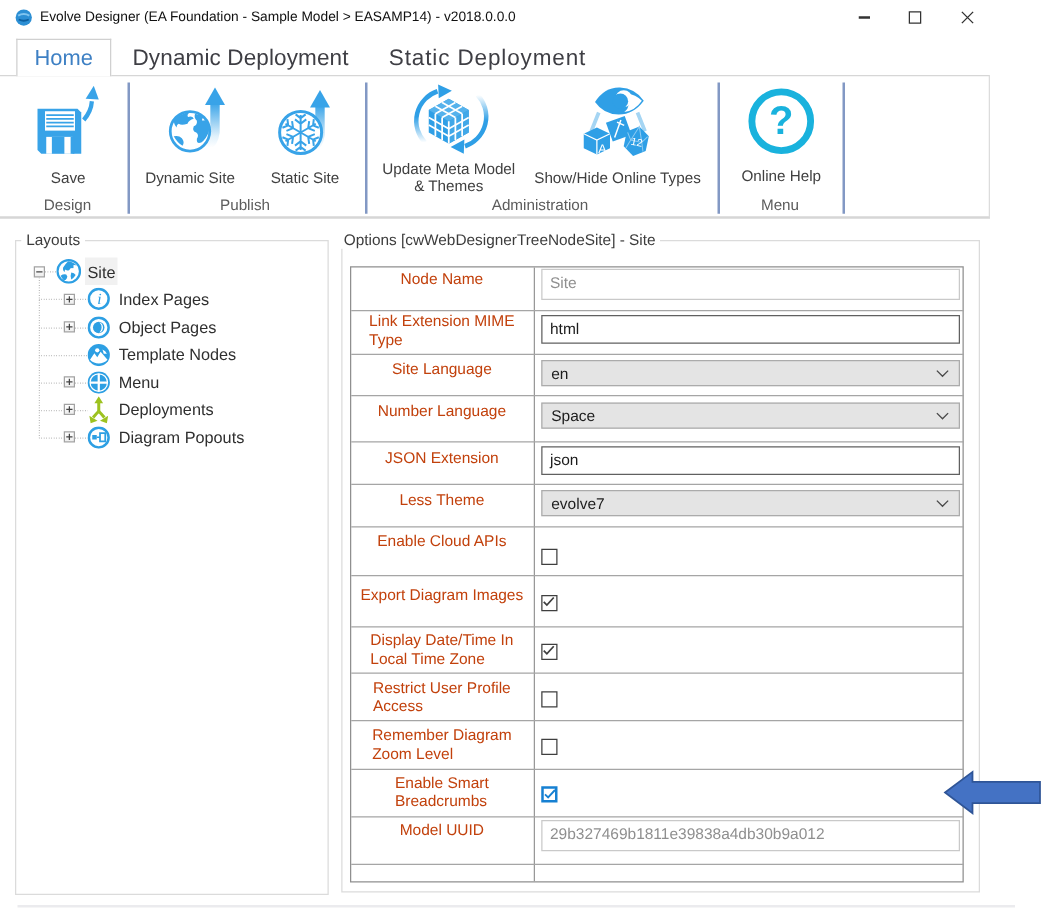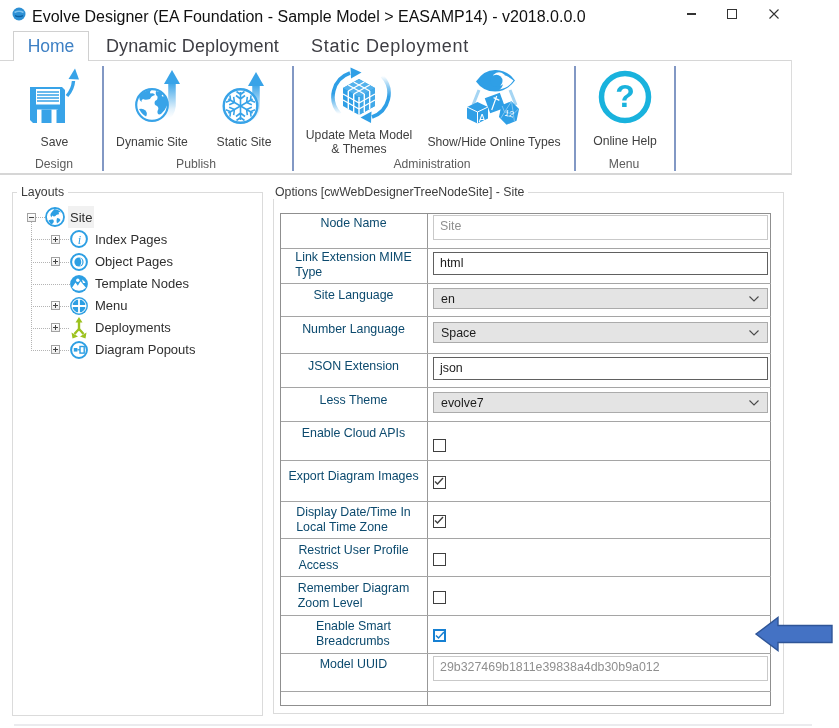--- a/index.html
+++ b/index.html
@@ -1,21 +1,21 @@
 <!DOCTYPE html>
 <html><head>
 <meta charset="utf-8">
 <style>
 *{margin:0;padding:0;box-sizing:border-box}
 html,body{width:839px;height:728px;background:#fff;font-family:"Liberation Sans",sans-serif;position:relative;overflow:hidden}
 .abs{position:absolute}
 .gbox{position:absolute;border:1px solid #dbdbdb}
 .glabel{position:absolute;background:#fff;padding:0 4px;font-size:12.3px;color:#3c3c3c;white-space:nowrap}
 .vline{position:absolute;background:#a8a8a8;width:1px}
-.tlabel{position:absolute;font-size:12.4px;line-height:15px;color:#0c4a6e;width:147px;left:280px;text-align:center}
+.tlabel{position:absolute;font-size:12.4px;line-height:15px;color:#c2410c;width:147px;left:280px;text-align:center}
 .tlabel span{display:inline-block;text-align:left}
 .tinput{position:absolute;left:433px;width:335px;font-size:12.4px;padding:3px 0 0 6px;background:#fff}
 .dis{border:1px solid #c9c9c9;color:#8f8f8f;height:25px}
 .en{border:1px solid #606060;color:#1c1c1c;height:23px}
 .tselect{position:absolute;left:433px;width:335px;height:21px;font-size:12.4px;padding:3px 0 0 7px;background:#e4e4e4;border:1px solid #ababab;color:#1c1c1c}
 .chev{position:absolute;left:748px;width:12px;height:8px}
 .cb{position:absolute;left:433px;width:13px;height:13px;border:1.5px solid #3f3f3f;background:#fff}
 .cbb{position:absolute;left:433px;width:13px;height:13px;border:2px solid #1680d2;background:#fff}
 .rowline{position:absolute;left:281px;width:490px;height:1px;background:#a5a5a5}
 .treetxt{position:absolute;font-size:13px;color:#2f2f2f;white-space:nowrap}
@@ -27,21 +27,21 @@
 .sep{position:absolute;width:1.5px;top:66px;height:105px;background:#8298c4}
 </style>
 </head>
 <body>
 
 <svg class="abs" style="left:12px;top:7px" width="14" height="14" viewBox="0 0 14 14">
   <circle cx="7" cy="7" r="6.5" fill="#2c8fd4"></circle>
   <path d="M2.5,5.5 Q7,3 11.5,5.5" stroke="#7fc4ef" stroke-width="1.6" fill="none"></path>
   <path d="M3,8.6 Q7,10.6 11,8.6" stroke="#0c5fa0" stroke-width="1.5" fill="none"></path>
 </svg>
-<div class="abs" style="left:32px;top:8px;font-size:16px;color:#101010">Evolve Designer (EA Foundation - Sample Model &gt; EASAMP14) - v2018.0.0.0</div>
+<div class="abs" style="left:32px;top:8px;font-size:11px;color:#101010">Evolve Designer (EA Foundation - Sample Model &gt; EASAMP14) - v2018.0.0.0</div>
 <div class="abs" style="left:687px;top:13px;width:9px;height:1.5px;background:#333"></div>
 <div class="abs" style="left:727px;top:9px;width:10px;height:10px;border:1.2px solid #333"></div>
 <svg class="abs" style="left:768px;top:8px" width="12" height="12" viewBox="0 0 12 12">
   <path d="M1.5,1.5 L10.5,10.5 M10.5,1.5 L1.5,10.5" stroke="#333" stroke-width="1.1"></path>
 </svg>
 
 <div class="abs" style="left:0;top:60px;width:792px;height:1px;background:#d6d6d6"></div>
 <div class="abs" style="left:13px;top:31px;width:76px;height:30px;background:#fff;border:1px solid #d0d0d0;border-bottom:none"></div>
 <div class="abs" style="left:13px;top:36px;width:76px;text-align:center;font-size:17.5px;color:#3e80c4">Home</div>
 <div class="abs" style="left:106px;top:36px;font-size:18px;letter-spacing:0.1px;color:#3e3e44">Dynamic Deployment</div>

